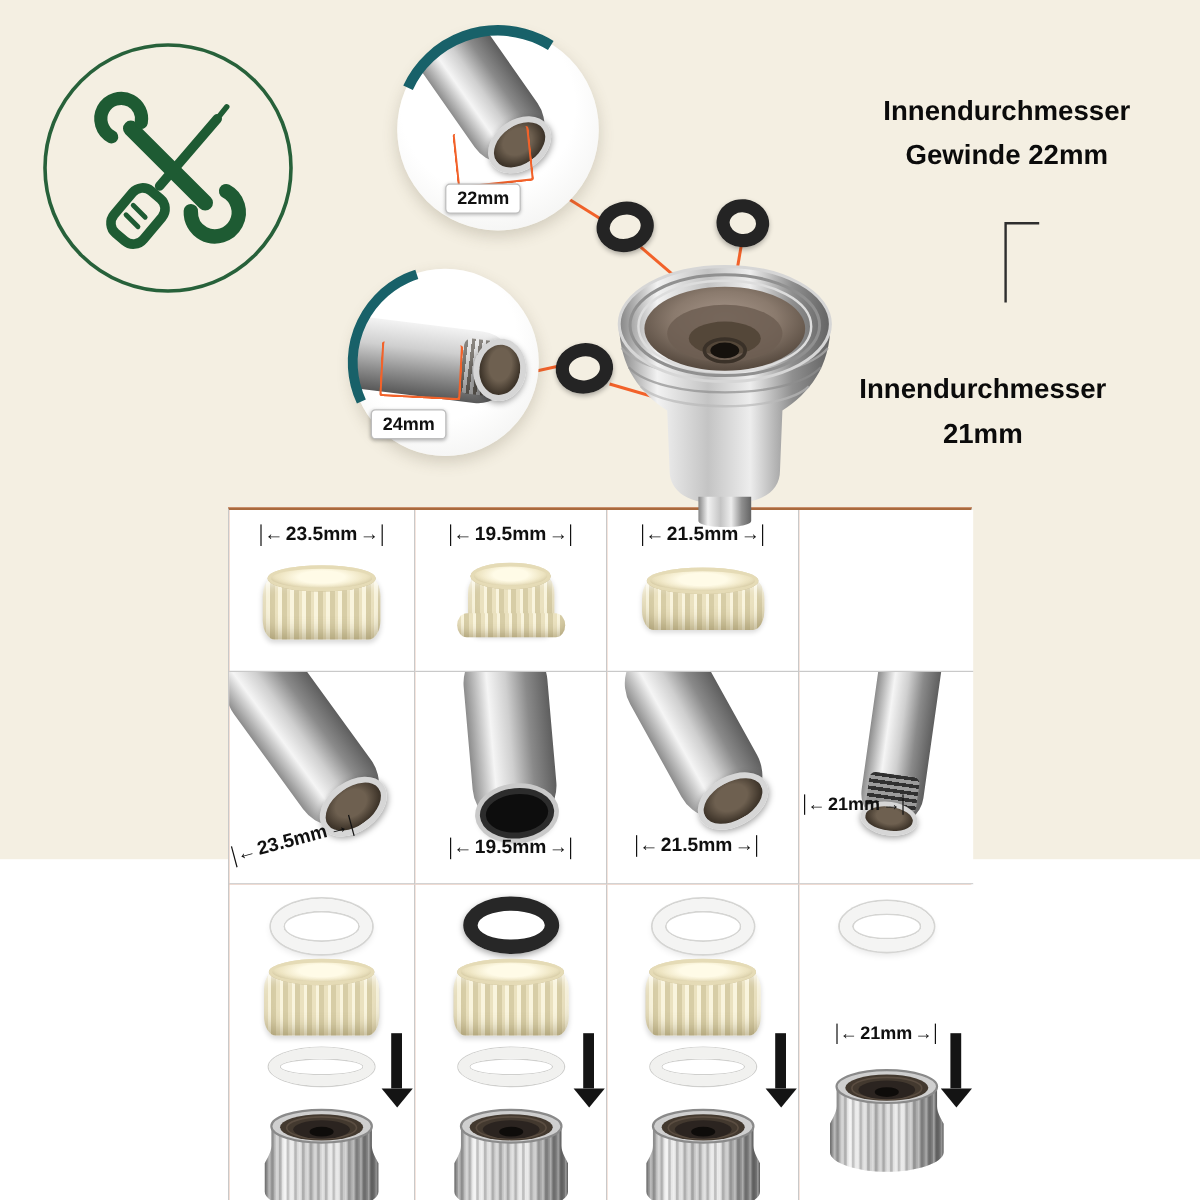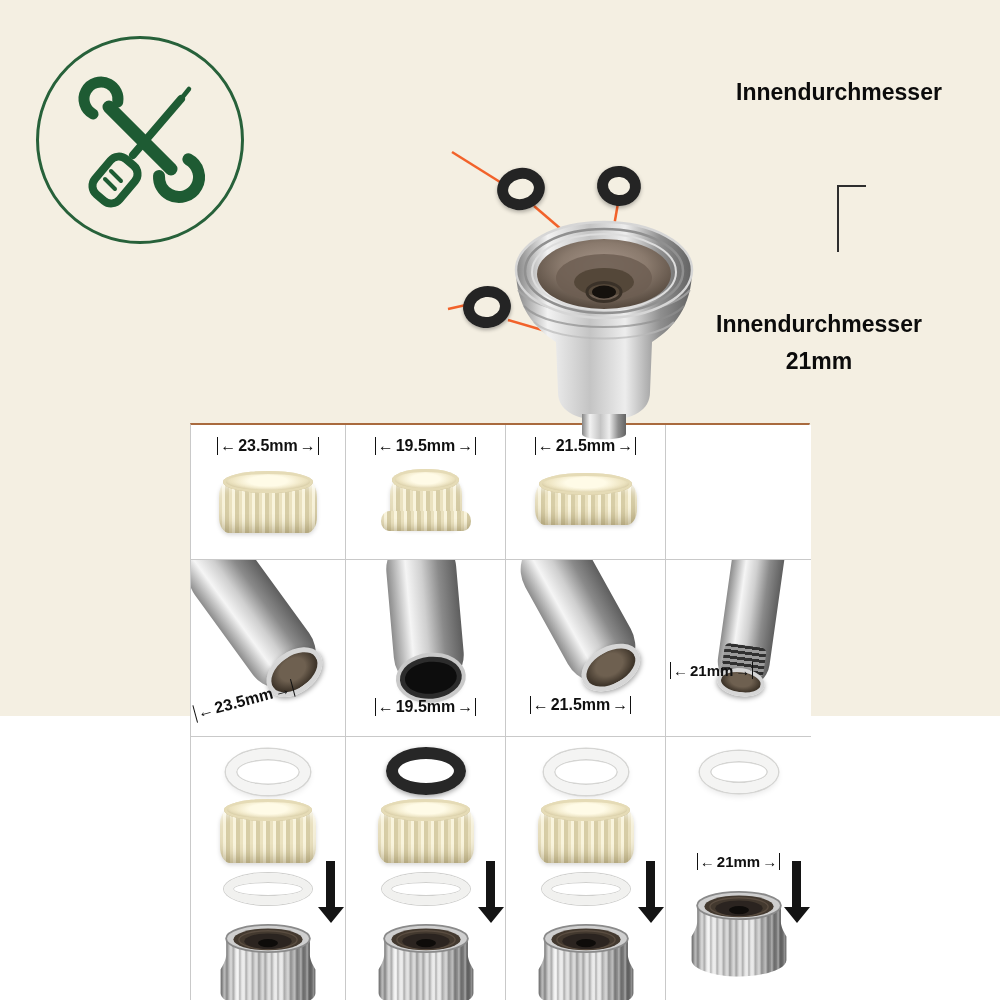--- a/index.html
+++ b/index.html
@@ -175,22 +175,42 @@
       <line x1="534" y1="206" x2="576" y2="242"></line>
       <line x1="618" y1="203" x2="613" y2="232"></line>
       <line x1="448" y1="309" x2="466" y2="305"></line>
       <line x1="508" y1="320" x2="556" y2="334"></line>
     </g>
     <g stroke="#2e2e2e" stroke-width="2" fill="none">
       <polyline points="866,186 838,186 838,252"></polyline>
     </g>
   </svg>
 
-
-
+  <div class="callout c1">
+    <div class="c-clip">
+      <div class="tube t-c1"></div>
+      <div class="bracket b-c1"></div>
+    </div>
+    <svg class="ring-svg" viewBox="0 0 100 100">
+      <circle cx="50" cy="50" r="47" fill="none" stroke="#186169" stroke-width="5" pathLength="100" stroke-dasharray="27 73" transform="rotate(205 50 50)"></circle>
+    </svg>
+    <div class="pill p-c1">22mm</div>
+  </div>
+
+
+  <div class="callout c3">
+    <div class="c-clip">
+      <div class="tube tube-h t-c3"></div>
+      <div class="bracket b-c3"></div>
+    </div>
+    <svg class="ring-svg" viewBox="0 0 100 100">
+      <circle cx="50" cy="50" r="47" fill="none" stroke="#186169" stroke-width="5" pathLength="100" stroke-dasharray="27 73" transform="rotate(155 50 50)"></circle>
+    </svg>
+    <div class="pill p-c3">24mm</div>
+  </div>
 
   <div class="product">
     <svg viewBox="0 0 200 238">
       <path d="M12 64 C12 100 30 122 52 136 L54 186 C54 204 70 214 100 214 C130 214 146 204 146 186 L148 136 C170 122 188 100 188 64 Z" fill="url(#gChromeH)"></path>
       <path d="M14 84 C40 116 160 116 186 84" fill="none" stroke="#a9a9a9" stroke-width="2" opacity=".8"></path>
       <path d="M20 100 C46 128 154 128 180 100" fill="none" stroke="#8e8e8e" stroke-width="2" opacity=".7"></path>
       <path d="M30 116 C52 138 148 138 170 116" fill="none" stroke="#b9b9b9" stroke-width="2" opacity=".7"></path>
       <path d="M78 208 L78 228 C78 235 122 235 122 228 L122 208 Z" fill="url(#gChromeH)"></path>
       <ellipse cx="100" cy="64" rx="88" ry="48" fill="url(#gChromeH)"></ellipse>
       <ellipse cx="100" cy="64" rx="88" ry="48" fill="none" stroke="#d6d6d6" stroke-width="2.5"></ellipse>
@@ -203,20 +223,21 @@
       <ellipse cx="100" cy="86" rx="12" ry="6.5" fill="#15110d"></ellipse>
     </svg>
   </div>
 
   <div class="oring oring-black w1"></div>
   <div class="oring oring-black w2"></div>
   <div class="oring oring-black w3"></div>
 
   <div class="annot a-top">
     <div>Innendurchmesser</div>
+    <div>Gewinde 22mm</div>
   </div>
   <div class="annot a-bottom">
     <div>Innendurchmesser</div>
     <div>21mm</div>
   </div>
 
   <div class="table">
 
     <div class="cell r1">
       <div class="dim">

